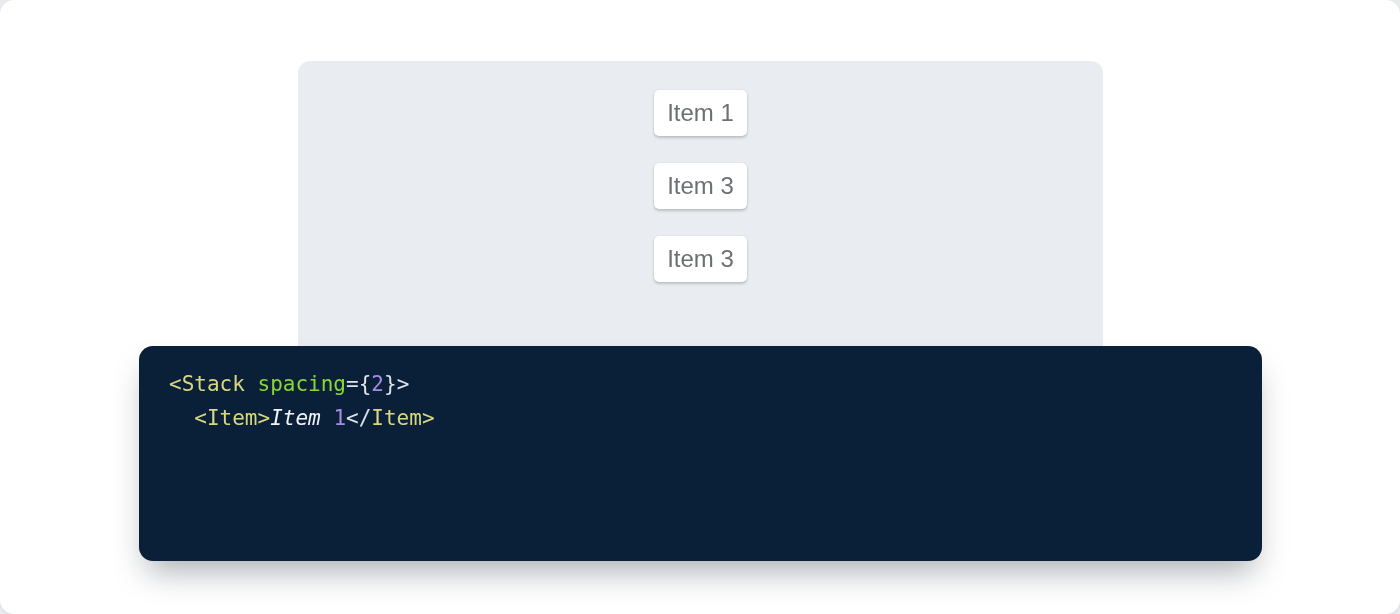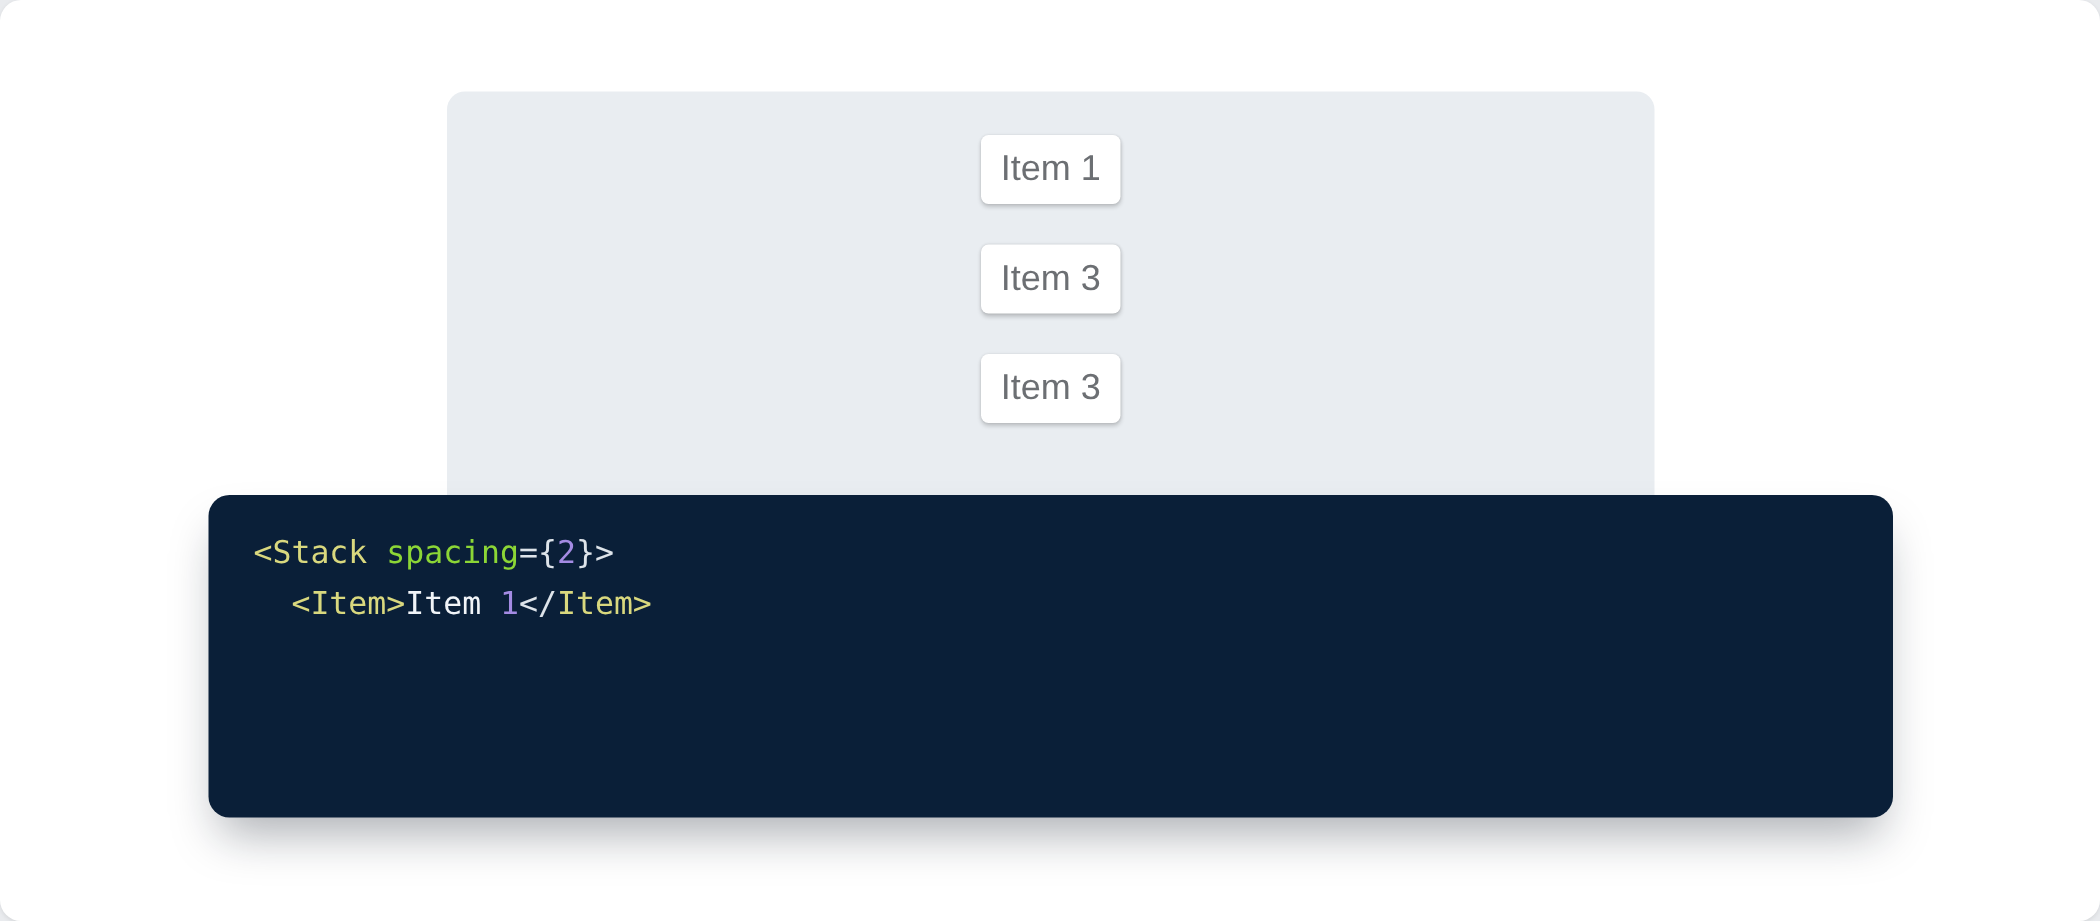--- a/index.html
+++ b/index.html
@@ -34,38 +34,38 @@
     border-radius: 5px;
     padding: 11px 13px;
     font-size: 24px;
     line-height: 24px;
     color: var(--item-text, #6c6f73);
     box-shadow: 0 2px 3px rgba(0,0,0,0.18), 0 0 2px rgba(0,0,0,0.10);
     white-space: nowrap;
   }
   .code-block {
     position: absolute;
-    left: 139px; top: 330px;
+    left: 139px; top: 346px;
     width: 1123px; height: 215px;
     background: var(--code-bg, #0A1F38);
     border-radius: 14px;
     padding: 21px 30px;
     box-shadow: 0 18px 32px -8px rgba(13, 23, 38, 0.35);
   }
   .code-line {
     font-family: "DejaVu Sans Mono", monospace;
     font-size: 21px;
     line-height: 34px;
     white-space: pre;
   }
   .tok-tag    { color: var(--tok-tag,    #D9D87E); }
   .tok-attr   { color: var(--tok-attr,   #8CD636); }
   .tok-punct  { color: var(--tok-punct,  #DEE4EA); }
   .tok-number { color: var(--tok-number, #A48BE3); }
-  .tok-plain  { color: var(--tok-plain,  #F1F4F8); }
+  .tok-plain  { color: var(--tok-plain,  #F1F4F8); font-style: italic; }
 </style>
 </head>
 <body>
 
 <div class="page-card">
   <div class="demo-panel">
       <div class="stack-item">Item 1</div>
       <div class="stack-item">Item 3</div>
       <div class="stack-item">Item 3</div>
     </div>

